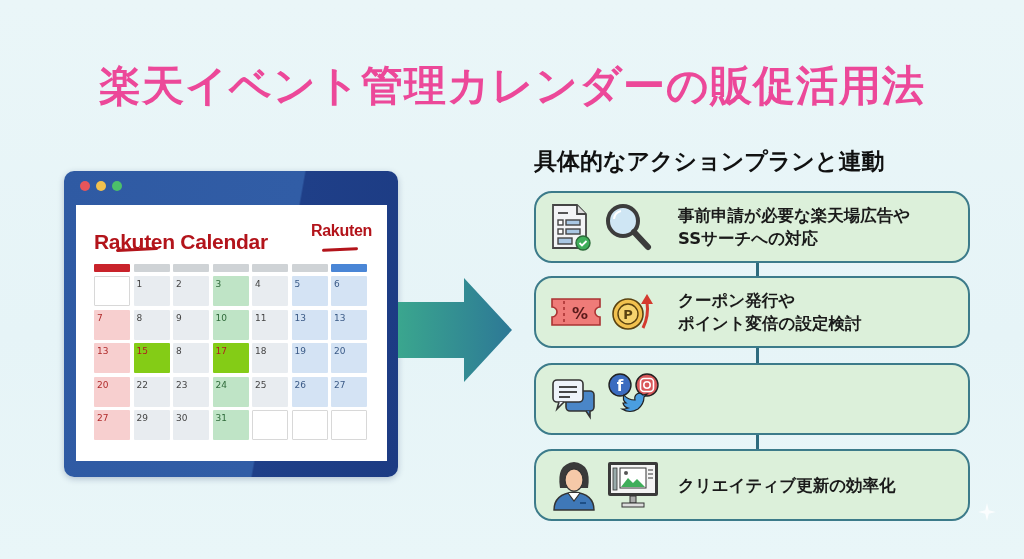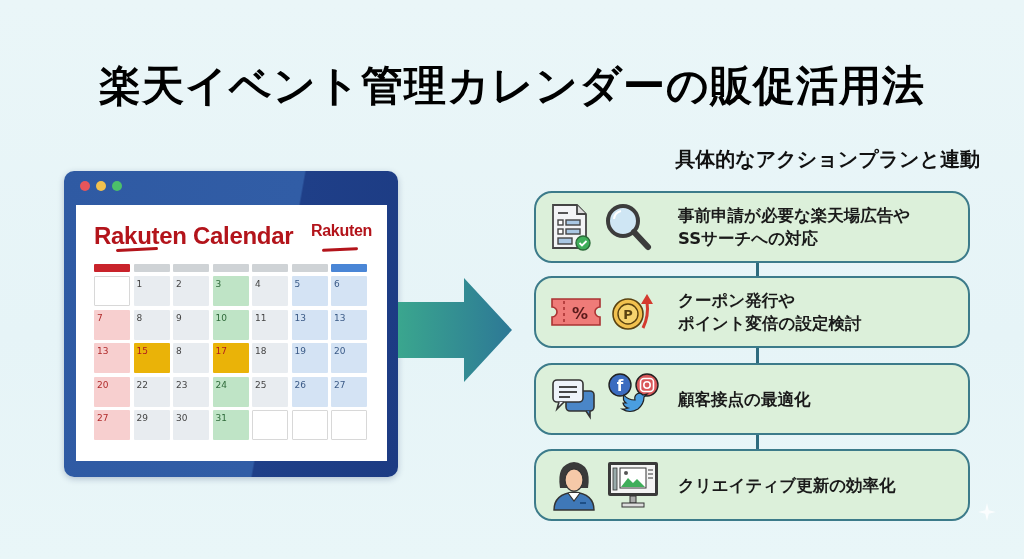--- a/index.html
+++ b/index.html
@@ -6,41 +6,41 @@
   html, body { width: 1024px; height: 559px; overflow: hidden; }
   body {
     background: linear-gradient(180deg, #eaf6f8 0%, #e6f4f7 60%, #e9f6f8 100%);
     font-family: "DejaVu Sans", "Liberation Sans", sans-serif;
     position: relative;
     color: #111;
   }
   .title {
     position: absolute; left: 0; top: 58px; width: 1024px;
     text-align: center; font-size: 42px; font-weight: bold;
-    letter-spacing: 1px; color: #000000;
+    letter-spacing: 1px; color: #ec4899;
   }
   
   .window {
     position: absolute; left: 64px; top: 171px; width: 334px; height: 306px;
     background: linear-gradient(100deg, #2f5aa3 0%, #315da6 62%, #1f3f88 62.5%, #1c3b83 100%);
     border-radius: 10px;
     box-shadow: 0 2px 6px rgba(20,40,90,0.25);
   }
   .dots { position: absolute; left: 16px; top: 10px; display: flex; gap: 6px; }
   .dot { width: 10px; height: 10px; border-radius: 50%; }
   .dot.red { background: #e8555a; }
   .dot.yellow { background: #f2c14e; }
   .dot.green { background: #4cc06a; }
   .win-content {
     position: absolute; left: 12px; top: 34px; width: 311px; height: 256px;
     background: #ffffff;
   }
   .brand-row { position: absolute; left: 18px; top: 17px; width: 278px; height: 30px; }
   .brand-main {
-    position: absolute; left: 0; top: 0; font-size: 24px; font-weight: bold;
+    position: absolute; left: 0; top: 8px; font-size: 21px; font-weight: bold;
     color: #b3141b; font-family: "Liberation Sans", sans-serif; letter-spacing: -0.3px;
   }
   .brand-right {
     position: absolute; right: 0; top: 0; font-size: 16px; font-weight: bold;
     color: #b3141b; font-family: "Liberation Sans", sans-serif; letter-spacing: -0.3px;
   }
   .swoosh {
     position: absolute; height: 3px; background: #b3141b; border-radius: 2px;
     transform: rotate(-3deg);
   }
@@ -56,29 +56,29 @@
   }
   .cell {
     font-size: 9px; padding: 3px 0 0 3px; color: #444;
     font-family: "DejaVu Sans", sans-serif; border-radius: 1px;
   }
   .cell.blank { background: #fff; border: 1px solid #d8d8d8; }
   .cell.gray { background: #e8ecf0; }
   .cell.green { background: #bfe4c6; color: #2f6a3a; }
   .cell.blue { background: #d4e3f4; color: #3a5a86; }
   .cell.pink { background: #f7cfcf; color: #b02a2a; }
-  .cell.red { background: #eab308; color: #b02020; }
+  .cell.red { background: #84cc16; color: #b02020; }
 
   
   .arrow { position: absolute; left: 398px; top: 278px; }
 
   
   .sub-title {
-    position: absolute; left: 534px; top: 146px; width: 446px; text-align: right;
-    font-size: 20px; font-weight: bold; color: #111;
+    position: absolute; left: 534px; top: 146px; width: 446px; text-align: left;
+    font-size: 23px; font-weight: bold; color: #111;
   }
   .connector {
     position: absolute; left: 756px; top: 258px; width: 3px; height: 200px;
     background: #2e6b7e;
   }
   .card {
     position: absolute; left: 534px; width: 436px;
     background: #dcf0da; border: 2.5px solid #3c7b8a; border-radius: 18px;
   }
   .card .icons { position: absolute; left: 14px; top: 0; height: 100%; display: flex; align-items: center; gap: 8px; }
@@ -243,23 +243,20 @@
       <g>
         <circle cx="41" cy="12" r="11" fill="#d9585a" stroke="#222" stroke-width="1.4"></circle>
         <rect x="34.5" y="5.5" width="13" height="13" rx="3.5" fill="none" stroke="#fff" stroke-width="1.6"></rect>
         <circle cx="41" cy="12" r="3.2" fill="none" stroke="#fff" stroke-width="1.6"></circle>
       </g>
       <g>
         <path d="M16 36 q8 5 16 0 q6 -5 6 -12 l3 -3 l-4 1 q-3 -3 -6 -1 q-3 2 -2 6 q-7 0 -11 -5 q-2 5 2 8 l-3 0 q1 4 5 5 l-3 1 q-2 0 -3 0 z" fill="#4a9ee0" stroke="#222" stroke-width="1.2"></path>
       </g>
     </svg>
   </div>
-  <div class="text">
-    <div>顧客接点の最適化</div>
-  </div>
 </div>
 
 <div class="card c4">
   <div class="icons">
     <svg width="48" height="54" viewBox="0 0 48 54">
       <path d="M10 30 q-4 -24 14 -26 q18 2 14 26 z" fill="#3a3a3a"></path>
       <ellipse cx="24" cy="22" rx="9" ry="11" fill="#f6c9a8" stroke="#333" stroke-width="1.2"></ellipse>
       <path d="M4 52 q0 -16 20 -18 q20 2 20 18 z" fill="#3f78b8" stroke="#333" stroke-width="1.4"></path>
       <path d="M18 35 l6 8 l6 -8" fill="#fff" stroke="#333" stroke-width="1.2"></path>
       <rect x="30" y="44" width="6" height="2" fill="#1e4f86"></rect>

